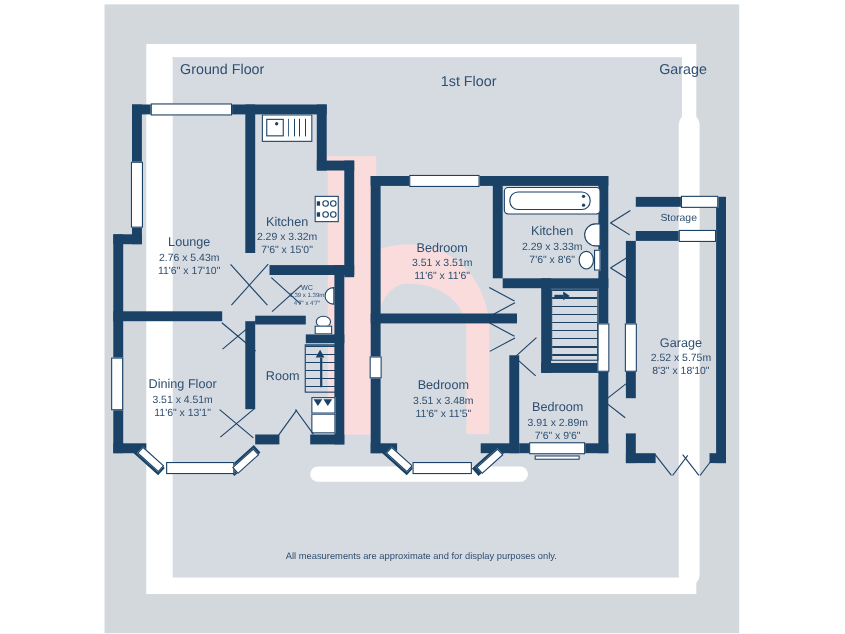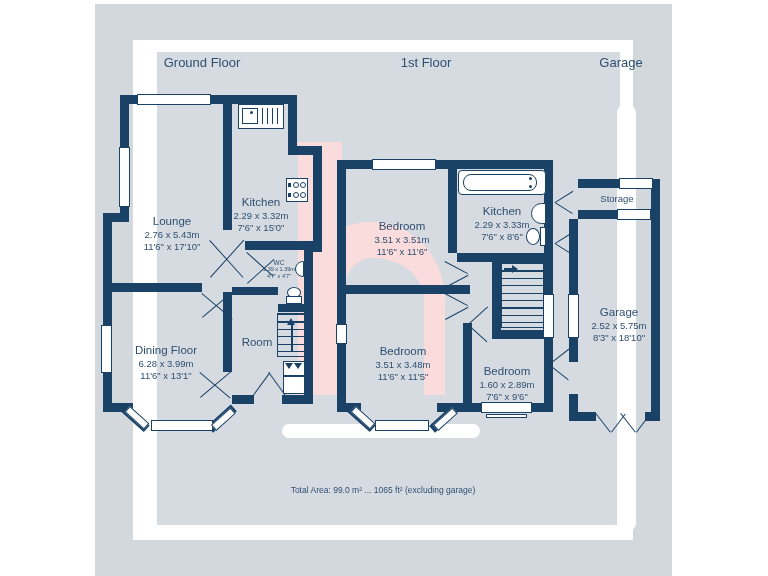--- a/index.html
+++ b/index.html
@@ -130,21 +130,21 @@
       <div class="dim">2.29 x 3.32m</div>
       <div class="dim">7'6" x 15'0"</div>
     </div>
     <div class="lbl small" style="left:279px;top:259px">
       <div class="nm">WC</div>
       <div class="dim">1.39 x 1.39m</div>
       <div class="dim">4'7" x 4'7"</div>
     </div>
     <div class="lbl" style="left:166px;top:344px">
       <div class="nm">Dining Floor</div>
-      <div class="dim">6.28 x 3.99m</div>
+      <div class="dim">3.51 x 4.51m</div>
       <div class="dim">11'6" x 13'1"</div>
     </div>
     <div class="lbl" style="left:257px;top:336px">
       <div class="nm">Room</div>
     </div>
   </div>
 
   <div>
     <div class="w" style="left:337px;top:160px;width:216px;height:9px"></div>
     <div class="w" style="left:337px;top:160px;width:9px;height:252px"></div>
@@ -199,21 +199,21 @@
       <div class="dim">2.29 x 3.33m</div>
       <div class="dim">7'6" x 8'6"</div>
     </div>
     <div class="lbl" style="left:403px;top:345px">
       <div class="nm">Bedroom</div>
       <div class="dim">3.51 x 3.48m</div>
       <div class="dim">11'6" x 11'5"</div>
     </div>
     <div class="lbl" style="left:507px;top:365px">
       <div class="nm">Bedroom</div>
-      <div class="dim">1.60 x 2.89m</div>
+      <div class="dim">3.91 x 2.89m</div>
       <div class="dim">7'6" x 9'6"</div>
     </div>
   </div>
 
   <div>
     <div class="w" style="left:578px;top:179px;width:82px;height:9px"></div>
     <div class="w" style="left:651px;top:179px;width:9px;height:242px"></div>
     <div class="w" style="left:578px;top:210px;width:73px;height:9px"></div>
     <div class="w" style="left:569px;top:219px;width:9px;height:76px"></div>
     <div class="w" style="left:569px;top:337px;width:9px;height:25px"></div>
@@ -240,18 +240,18 @@
       <div class="nm">Storage</div>
     </div>
     <div class="lbl" style="left:619px;top:306px">
       <div class="nm">Garage</div>
       <div class="dim">2.52 x 5.75m</div>
       <div class="dim">8'3" x 18'10"</div>
     </div>
   </div>
 
   <div class="floor-title" style="left:202px;top:55px">Ground Floor</div>
-  <div class="floor-title" style="left:426px;top:55px">1st Floor</div>
+  <div class="floor-title" style="left:426px;top:66px">1st Floor</div>
   <div class="floor-title" style="left:621px;top:55px">Garage</div>
 
-  <div class="foot" style="left:383px;top:485px;font-size:8.5px">Total Area: 99.0 m² ... 1065 ft² (excluding garage)</div>
+  <div class="foot" style="left:383px;top:500px;font-size:8.5px">All measurements are approximate and for display purposes only.</div>
 
 </div>
 
 </body></html>

